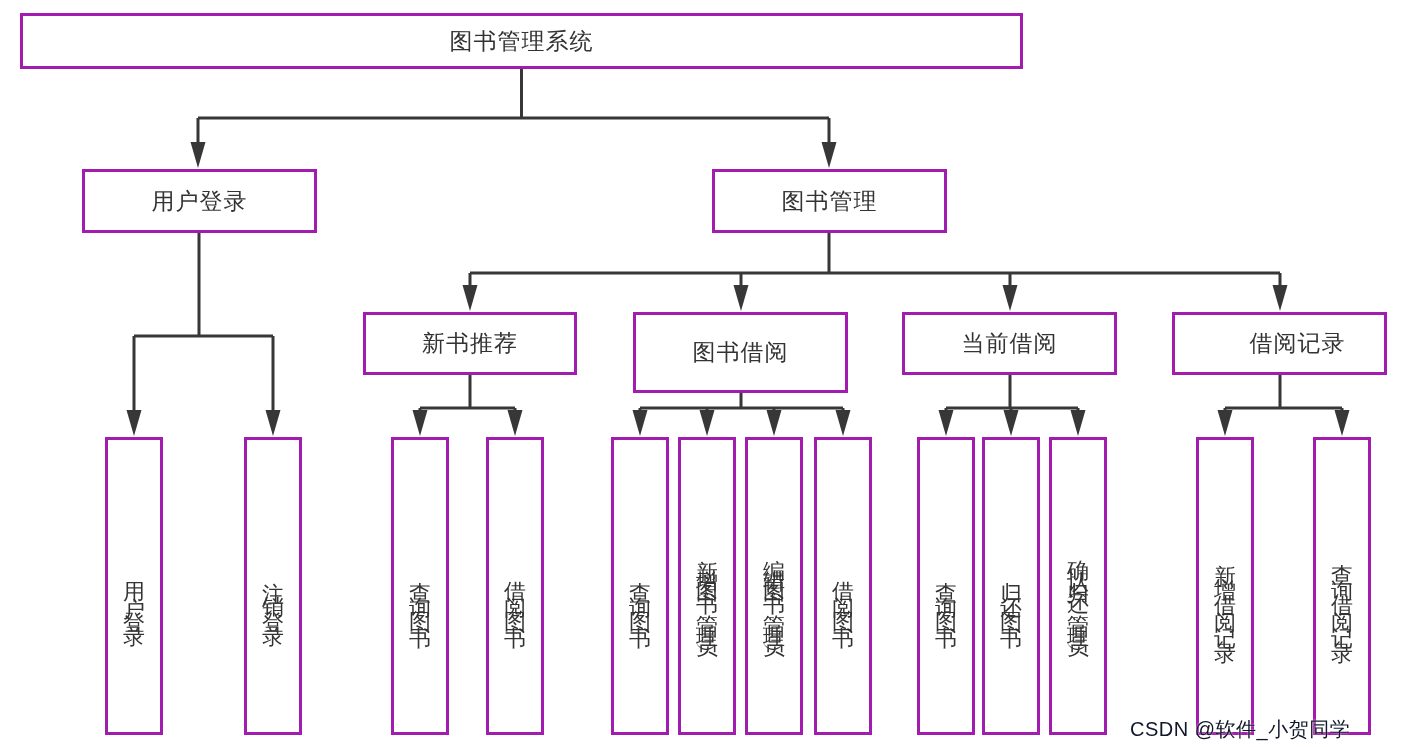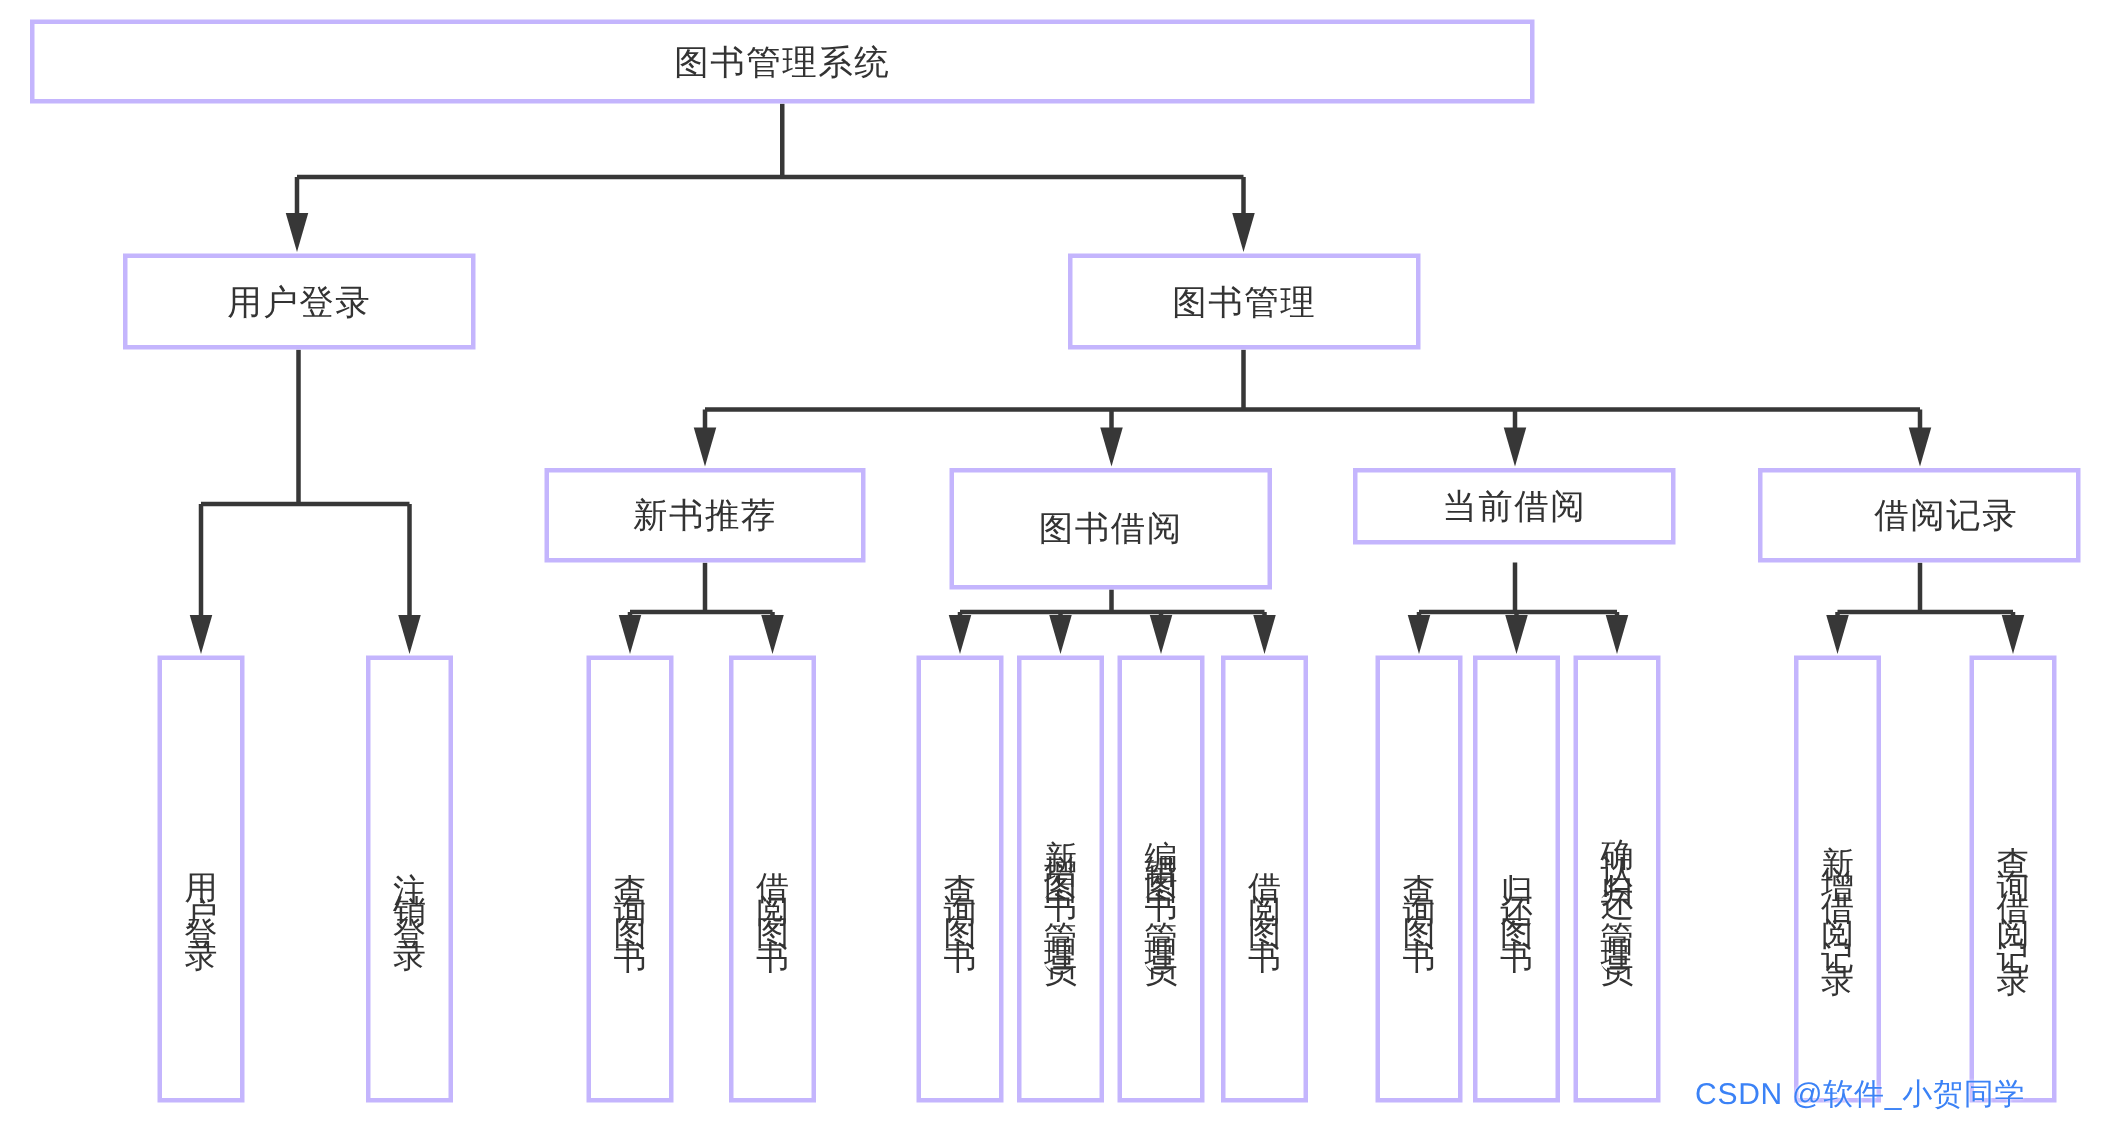--- a/index.html
+++ b/index.html
@@ -13,21 +13,21 @@
   }
   .wires {
     position: absolute;
     left: 0; top: 0;
     width: 1405px; height: 747px;
     z-index: 1;
   }
   .node {
     position: absolute;
     box-sizing: border-box;
-    border: 3px solid #c4b5fd;
+    border: 3px solid #a21caf;
     background: #ffffff;
     display: flex;
     align-items: center;
     justify-content: center;
     z-index: 2;
   }
   .h-label {
     font-size: 23px;
     letter-spacing: 1px;
     color: #333333;
@@ -41,21 +41,21 @@
     line-height: 1;
   }
   .sp4 { letter-spacing: 15px; margin-top: 15px; }
   .sp6 { letter-spacing: 16px; margin-top: 16px; }
   .sp9 { letter-spacing: 11px; margin-top: 11px; }
   .watermark {
     position: absolute;
     left: 1130px;
     top: 716px;
     font-size: 20px;
-    color: #3b82f6;
+    color: #0f172a;
     letter-spacing: 0.5px;
     white-space: nowrap;
     z-index: 3;
     text-shadow: 0 0 2px #ffffff;
   }
 </style>
 </head>
 <body>
 
 <div class="canvas">
@@ -110,21 +110,21 @@
   <div class="node" style="left:712px; top:169px; width:235px; height:64px;">
     <span class="h-label">图书管理</span>
   </div>
 
   <div class="node" style="left:363px; top:312px; width:214px; height:63px;">
     <span class="h-label">新书推荐</span>
   </div>
   <div class="node" style="left:633px; top:312px; width:215px; height:81px;">
     <span class="h-label">图书借阅</span>
   </div>
-  <div class="node" style="left:902px; top:312px; width:215px; height:51px;">
+  <div class="node" style="left:902px; top:312px; width:215px; height:63px;">
     <span class="h-label">当前借阅</span>
   </div>
   <div class="node" style="left:1172px; top:312px; width:215px; height:63px;padding-left:36px;">
     <span class="h-label">借阅记录</span>
   </div>
 
   <div class="node leaf" style="left:105px;">
     <span class="v-label sp4">用户登录</span>
   </div>
   <div class="node leaf" style="left:244px;">

